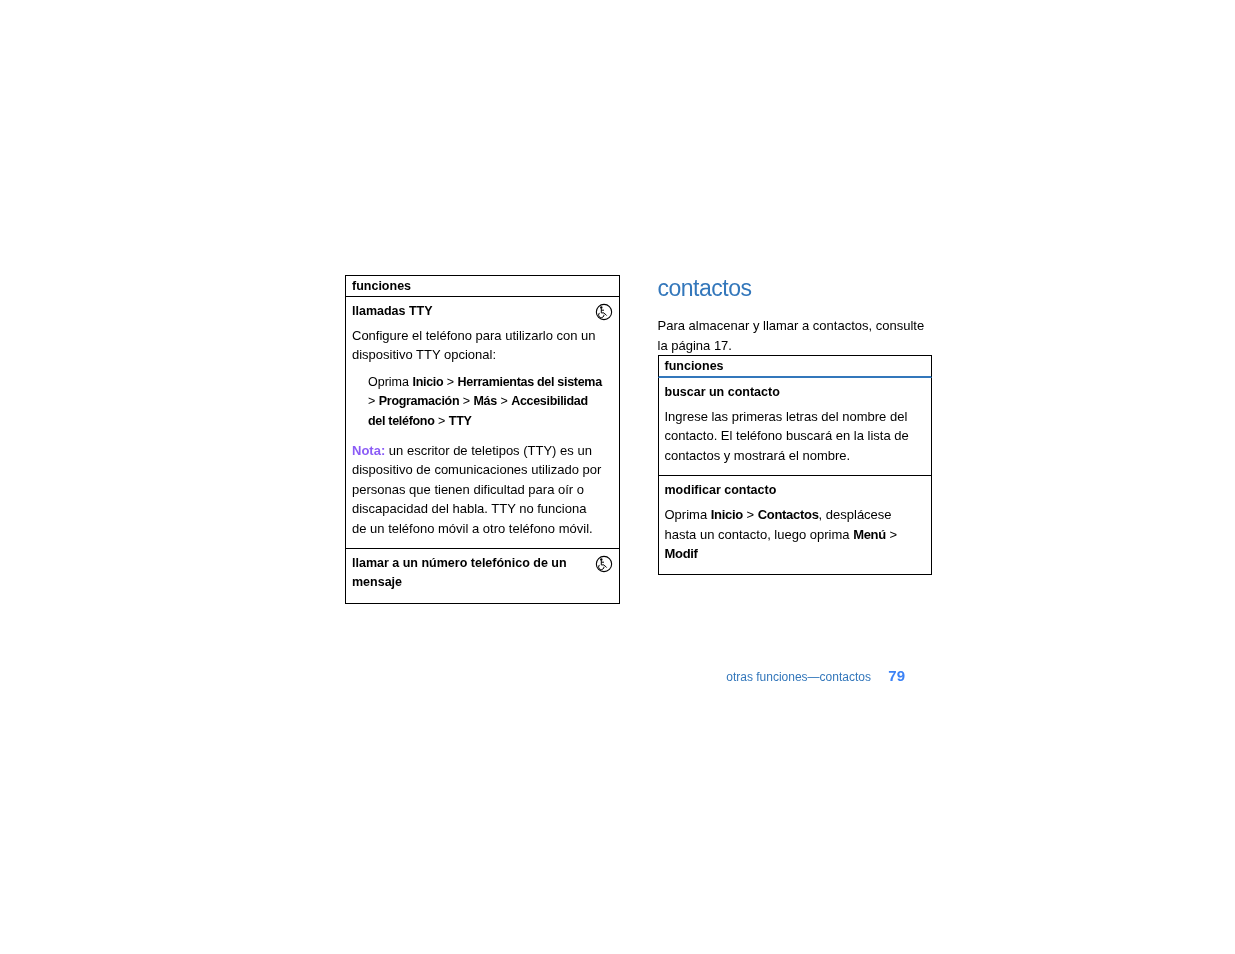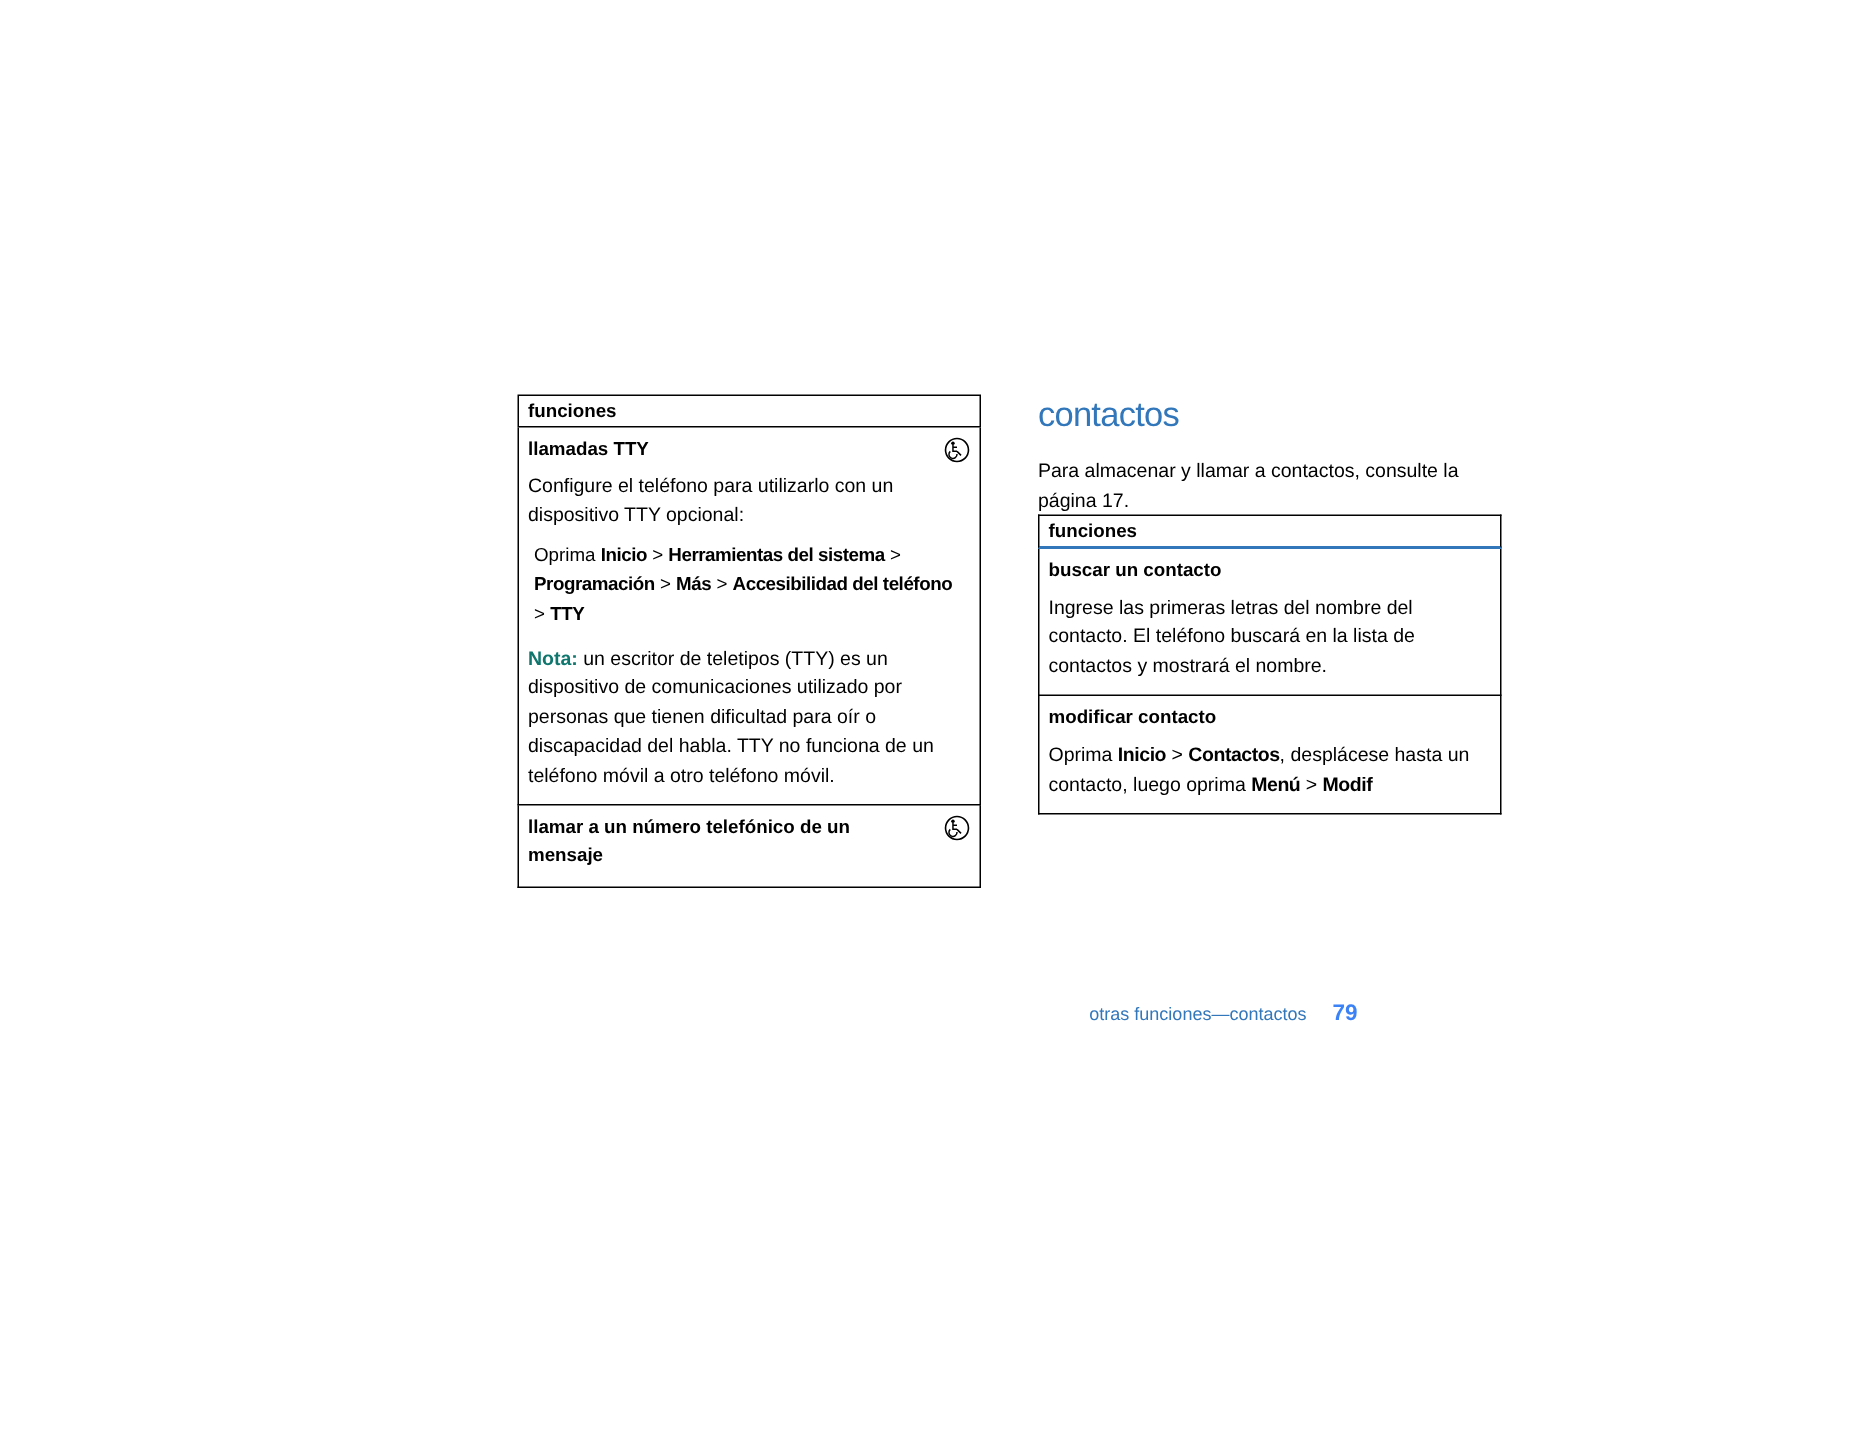--- a/index.html
+++ b/index.html
@@ -6,23 +6,23 @@
     body {
       width: 1235px;
       height: 954px;
       background: #fff;
       font-family: Arial, Helvetica, sans-serif;
       position: relative;
       color: #000;
     }
     .page-content {
       position: absolute;
-      top: 263px;
+      top: 275px;
       left: 345px;
-      width: 656px;
+      width: 587px;
       display: flex;
       gap: 38px;
     }
     .column {
       flex: 1;
     }
     .table-header {
       border: 1px solid #000;
       padding: 3px 6px;
       font-weight: bold;
@@ -39,26 +39,26 @@
     }
     .cell-title {
       font-weight: bold;
       font-size: 12.5px;
       margin-bottom: 5px;
     }
     .cell p {
       margin-bottom: 4px;
     }
     .path-block {
-      margin: 8px 0 10px 4px;
+      margin: 8px 0 10px 16px;
       font-size: 12.5px;
       line-height: 1.55;
     }
     .kw { font-family: Arial, sans-serif; font-weight: bold; font-stretch: condensed; letter-spacing: -0.3px; }
-    .note-label { color: #0f766e; font-weight: bold; }
+    .note-label { color: #8b5cf6; font-weight: bold; }
     .icon-circle {
       position: absolute;
       top: 6px;
       right: 6px;
       width: 18px;
       height: 18px;
     }
     .heading {
       color: #3377bb;
       font-size: 23px;

